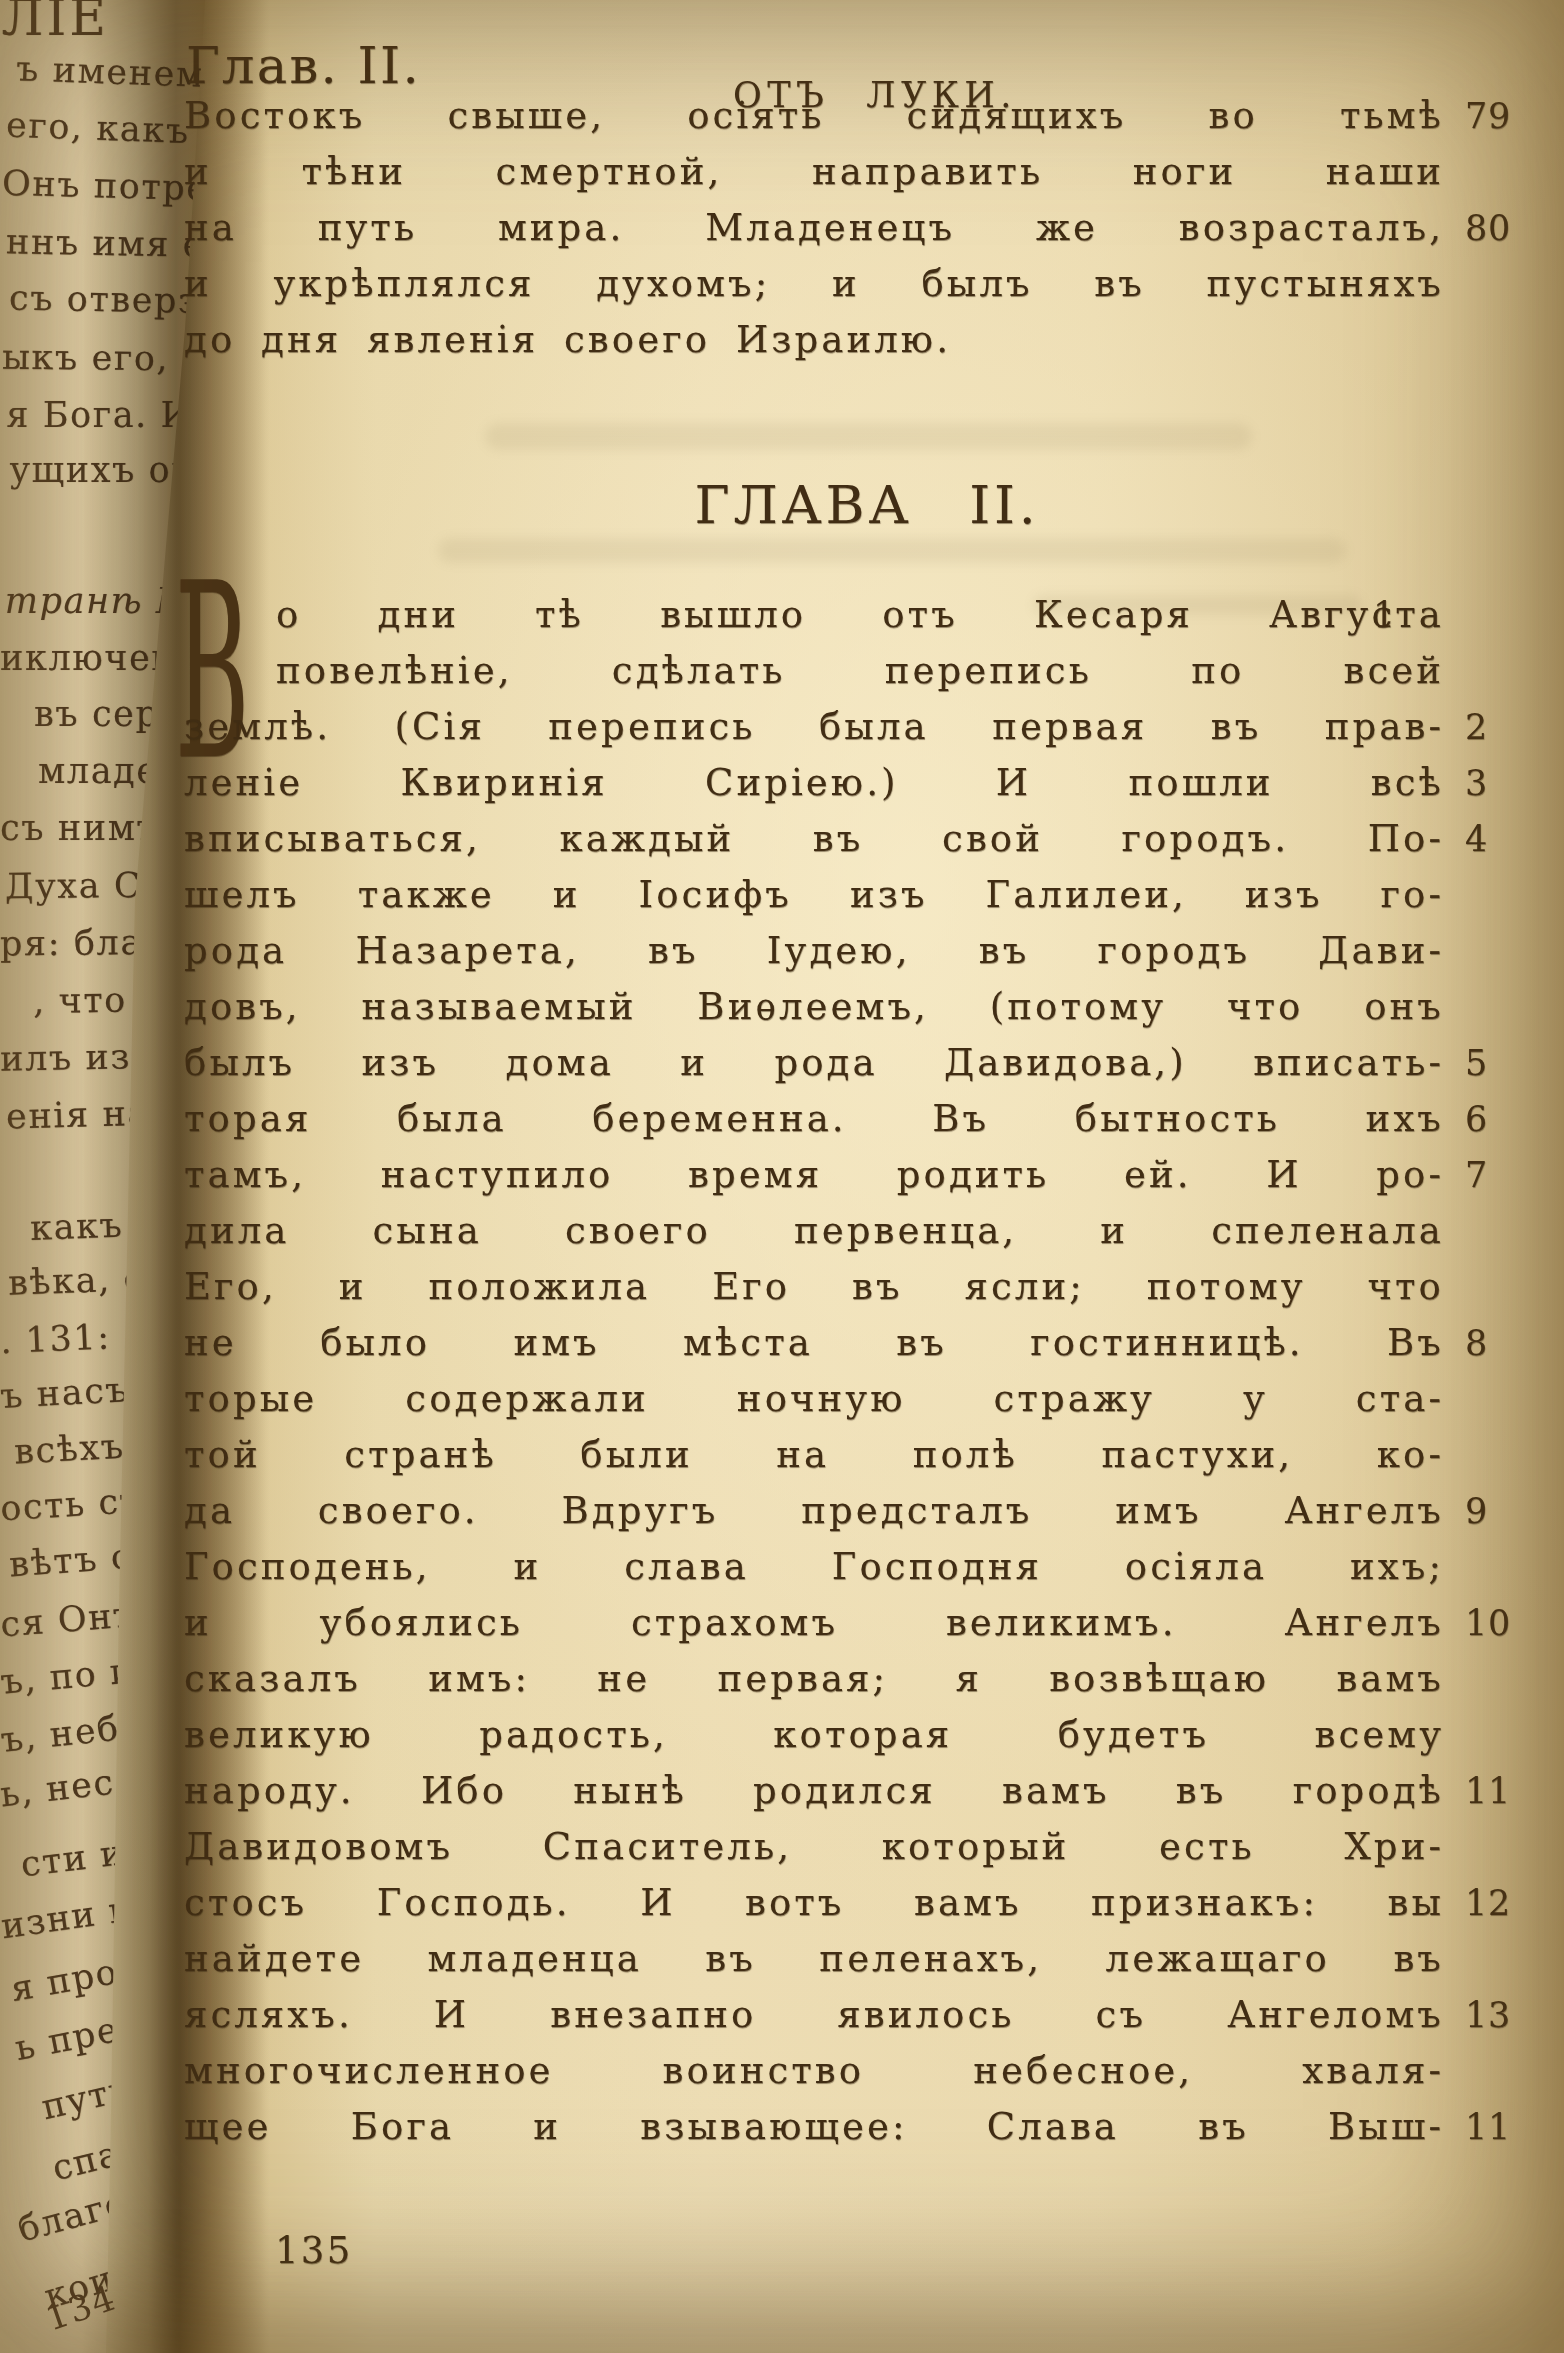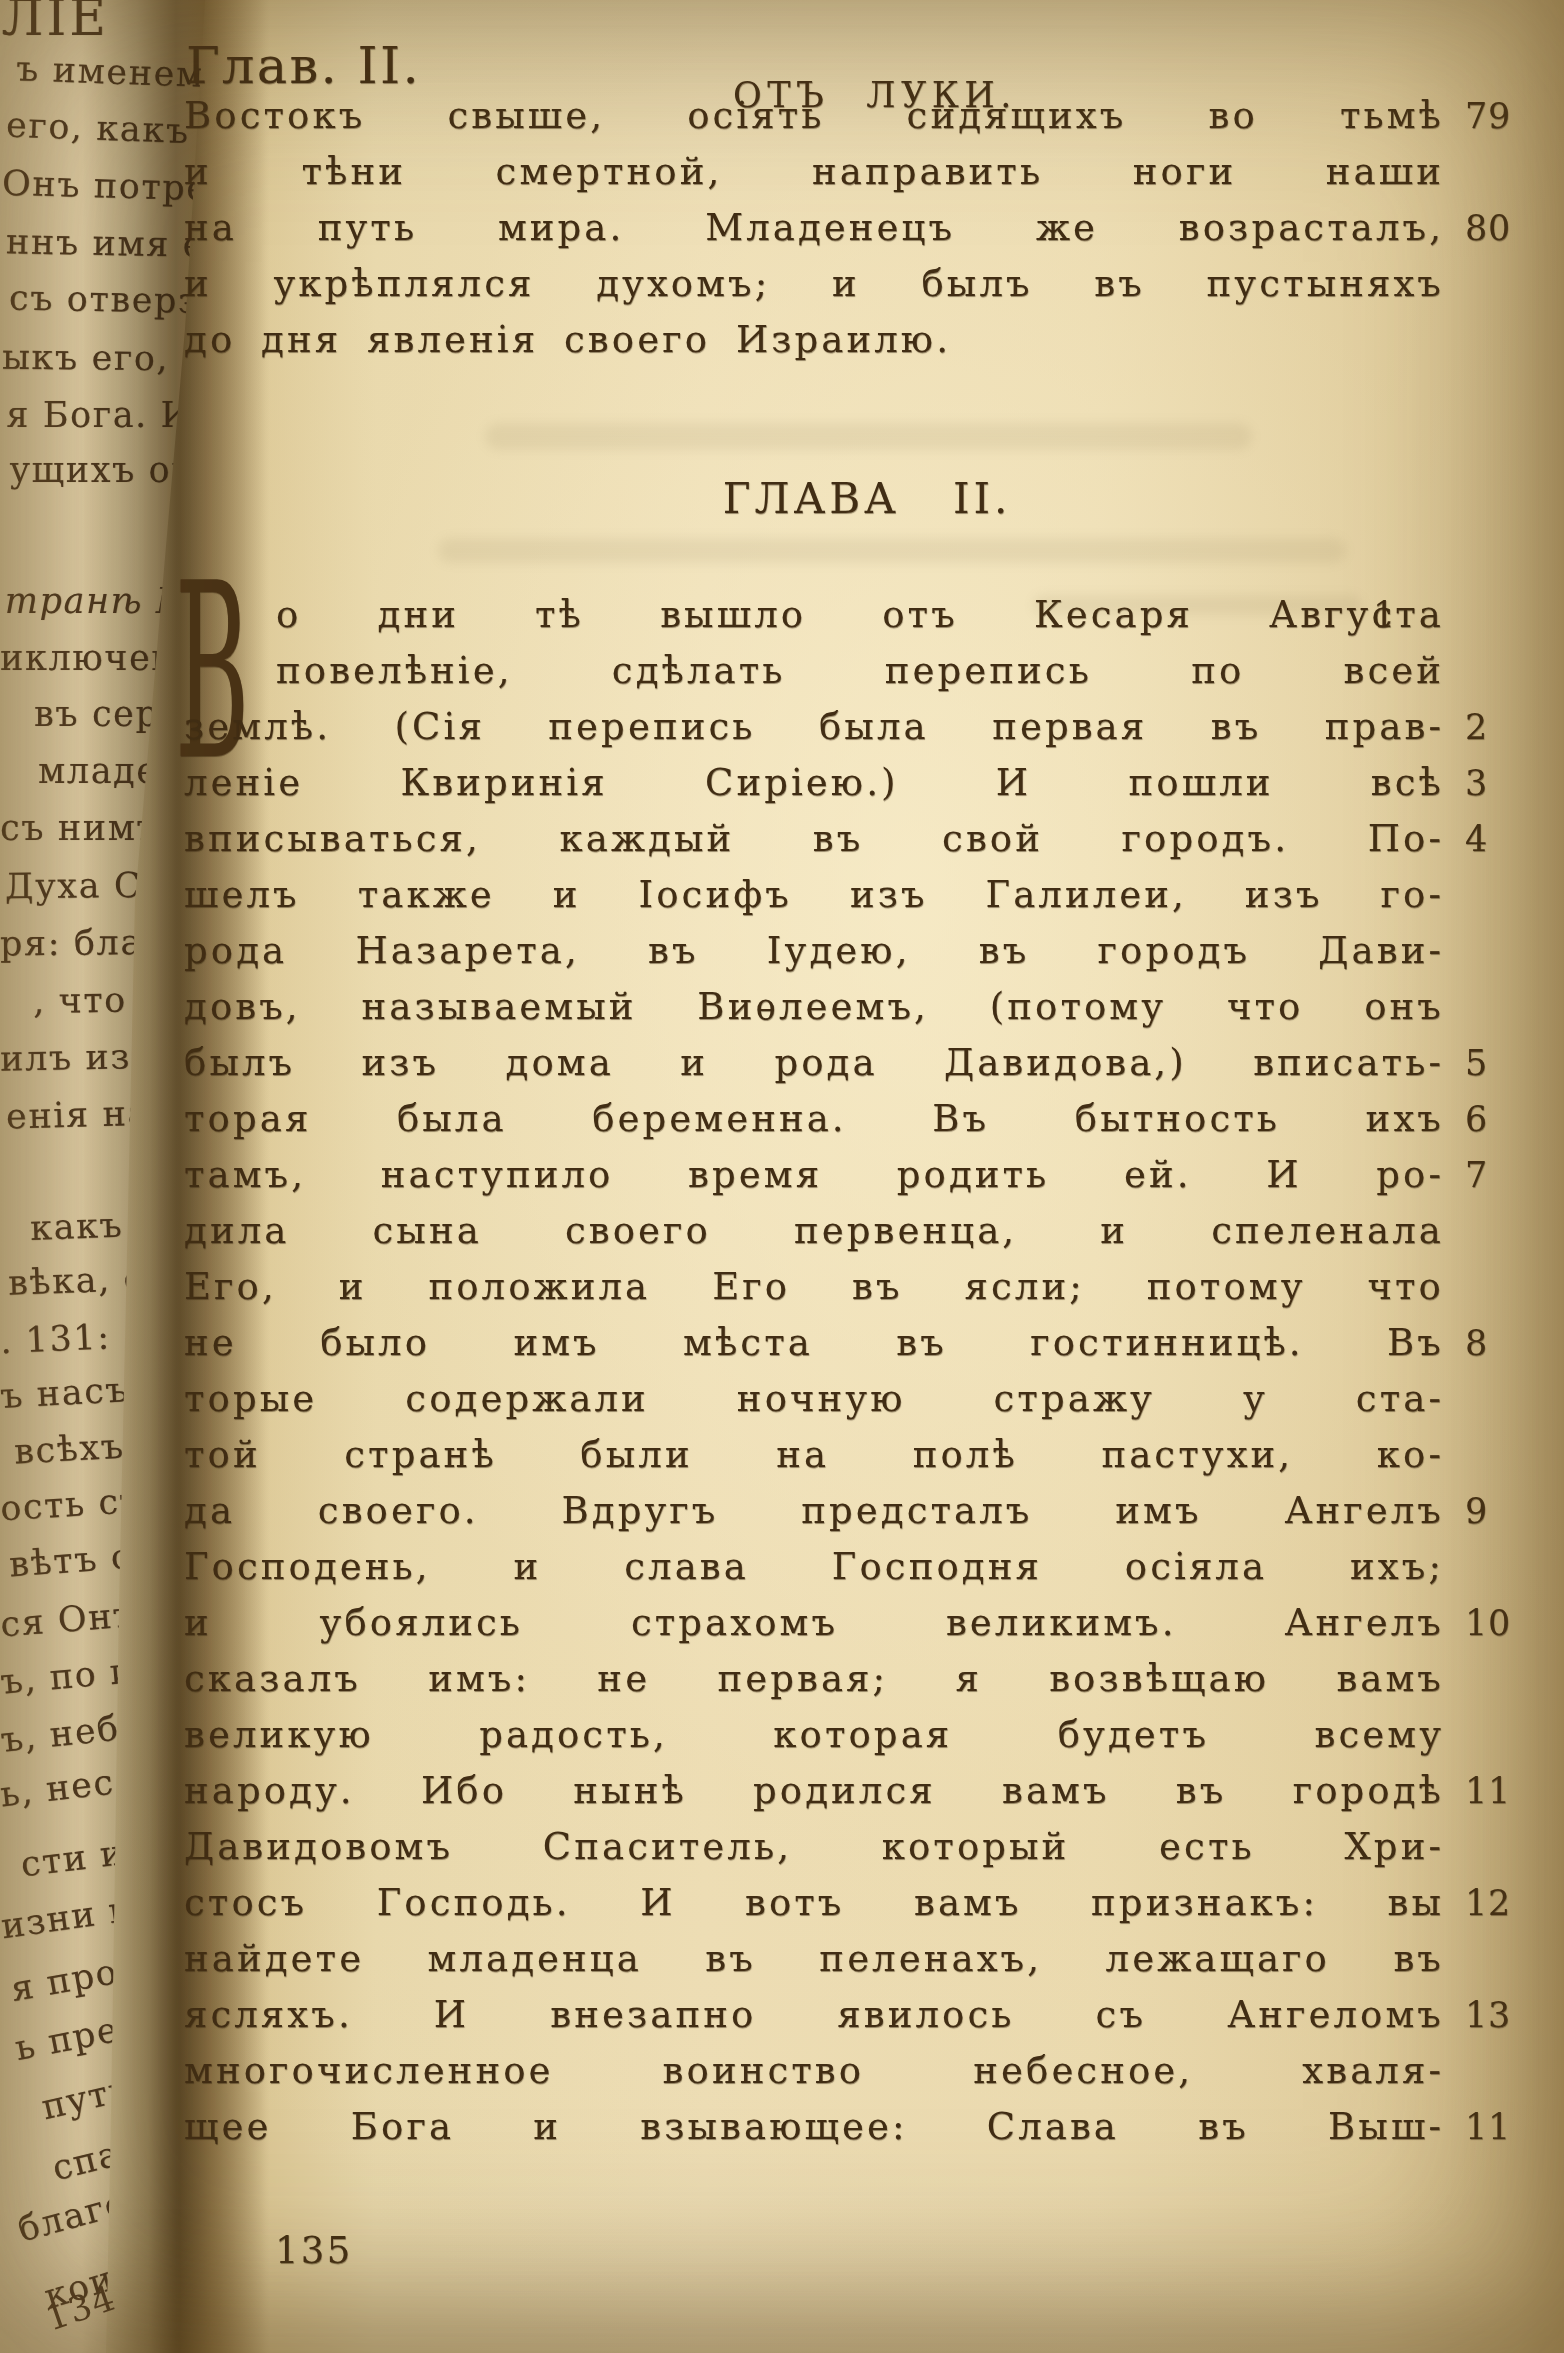--- a/index.html
+++ b/index.html
@@ -27,21 +27,21 @@
   .frag.hdr{font-size:50px;letter-spacing:3.1px;}
   #gutter-shadow{position:absolute;top:0;left:82px;width:188px;height:2354px;pointer-events:none;
     background:linear-gradient(90deg,rgba(42,28,8,0) 0%,rgba(42,28,8,.30) 28%,rgba(42,28,8,.52) 50%,rgba(42,28,8,.30) 72%,rgba(42,28,8,0) 100%);}
   
   .ink{color:#412d14;text-shadow:0.5px 0.5px 0.8px rgba(62,43,20,.5);}
   #hdr-left{position:absolute;left:186px;top:36px;font-size:51px;letter-spacing:2.3px;}
   #hdr-title{position:absolute;left:875px;top:75px;transform:translateX(-50%);
     font-size:35px;letter-spacing:5.5px;word-spacing:20.3px;white-space:nowrap;}
   #ch1{position:absolute;left:184px;top:88px;width:1260px;}
   #ch2-heading{position:absolute;left:867px;top:474px;transform:translateX(-50%);
-    font-size:42px;letter-spacing:3.9px;word-spacing:36px;white-space:nowrap;}
+    font-size:53px;letter-spacing:3.9px;word-spacing:36px;white-space:nowrap;}
   #ch2{position:absolute;left:184px;top:587px;width:1260px;}
   .tline{position:relative;height:56px;line-height:56px;font-size:37px;letter-spacing:3.1px;
     text-align:justify;text-align-last:justify;white-space:nowrap;}
   .tline.noj{text-align:left;text-align-last:left;word-spacing:11px;}
   .tline.ind{padding-left:92px;}
   .tline .em{}
   .verse{position:absolute;left:1281px;top:0;width:94px;text-align:left;
     font-size:35px;letter-spacing:0.8px;}
   .tline.ind .verse{left:1189px;}
   #dropcap{position:absolute;left:175px;top:582px;font-size:241px;line-height:182px;

